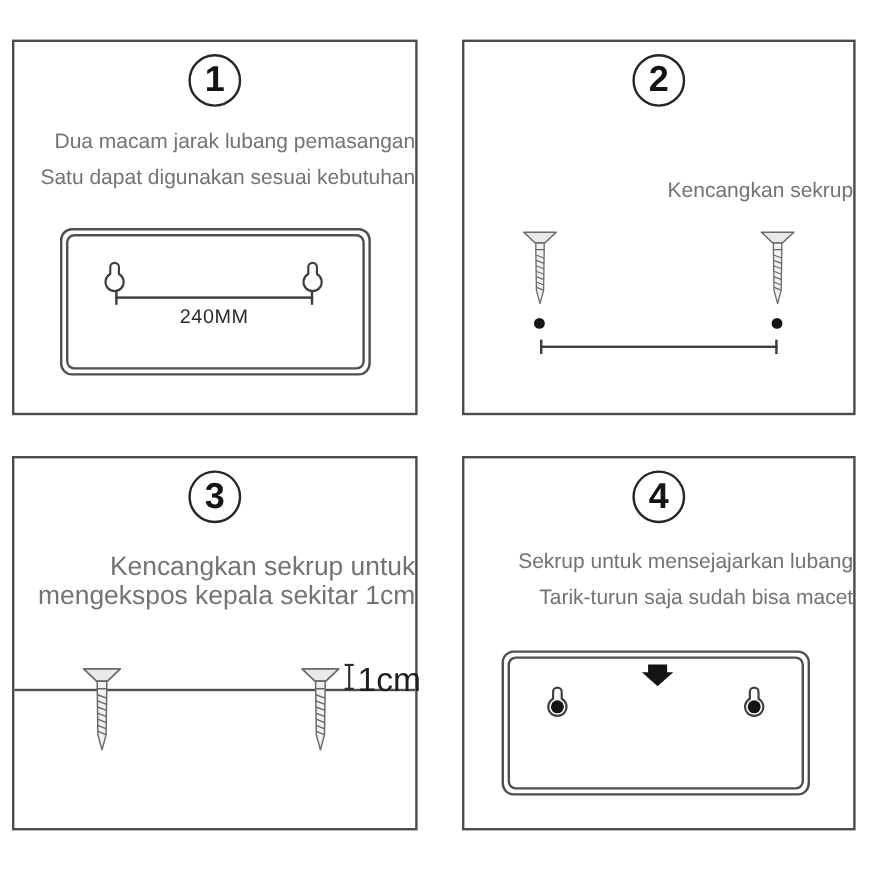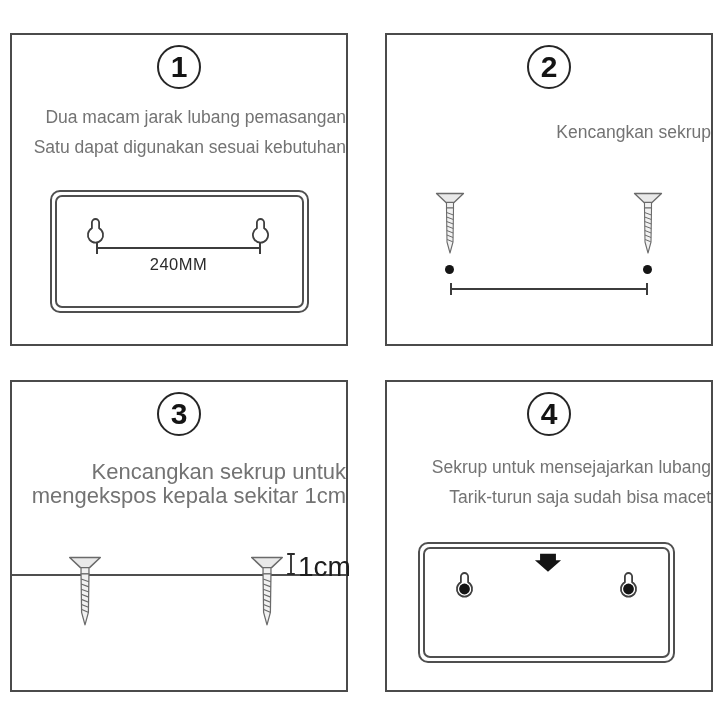--- a/index.html
+++ b/index.html
@@ -112,21 +112,21 @@
         <div class="dim-line" style="left:39px;top:50px;width:165px"></div>
         <div class="dim-label" style="left:39px;top:58px;width:165px">240MM</div>
       </div>
     </div>
   </section>
 
   <section class="panel" id="panel-2">
     <div class="badge">
       <span>2</span>
     </div>
-    <div class="caption" style="top:89px">Kencangkan sekrup</div>
+    <div class="caption" style="top:115px">Kencangkan sekrup</div>
 
     <svg class="screw" style="left:48px;top:157px">
         <use href="#screw-shape"></use>
       </svg>
     <svg class="screw" style="left:246px;top:157px">
         <use href="#screw-shape"></use>
       </svg>
     <div class="hole-dot" style="left:58px;top:230px"></div>
     <div class="hole-dot" style="left:256px;top:230px"></div>
     <div class="dim-line" style="left:63px;top:253px;width:198px"></div>

